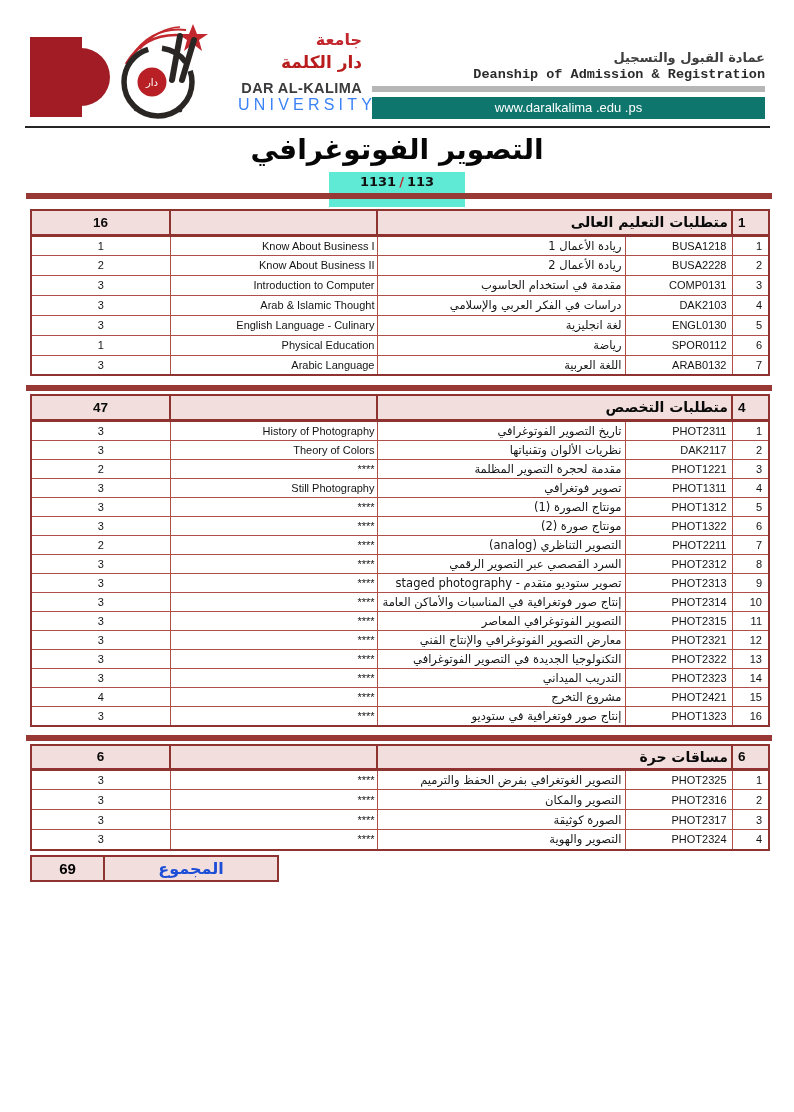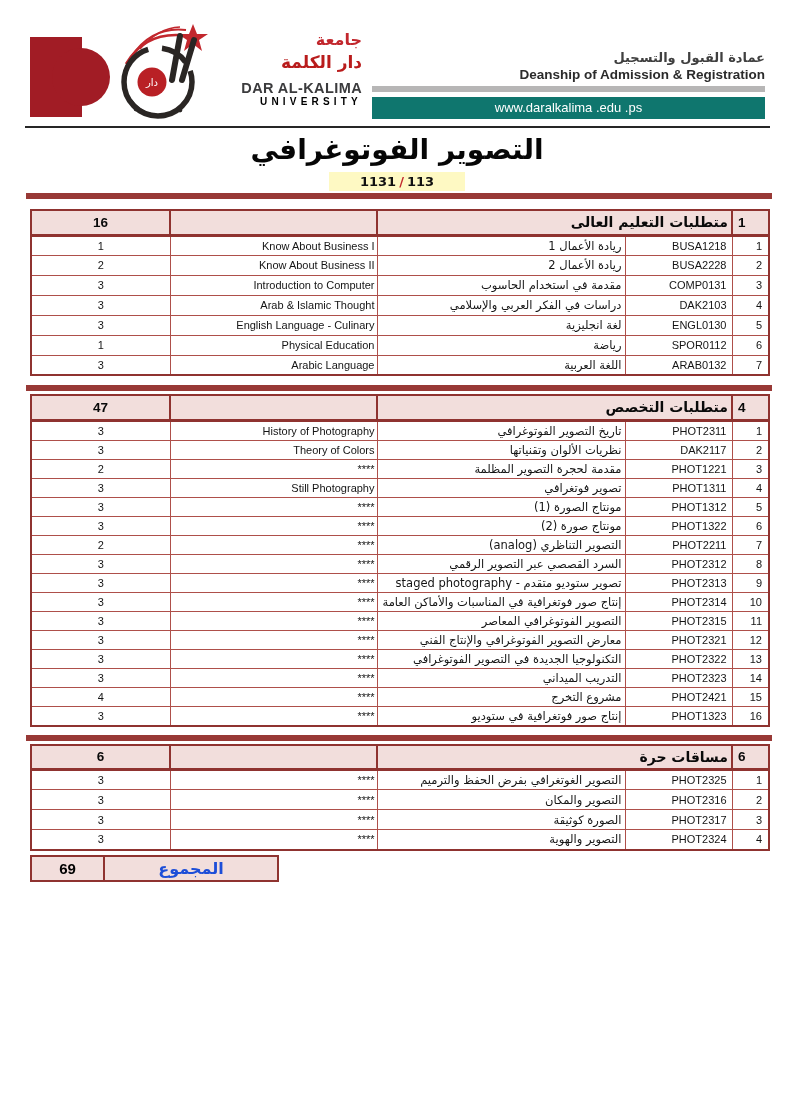--- a/index.html
+++ b/index.html
@@ -9,36 +9,36 @@
 
   
   .logo-rect { position:absolute; left:30px; top:37px; width:52px; height:80px; background:#A11C25; }
   .logo-bulge { position:absolute; left:52px; top:48px; width:58px; height:58px; border-radius:50%; background:#A11C25; }
   .logo-svg { position:absolute; left:96px; top:22px; width:138px; height:104px; }
   .uni-text { position:absolute; left:238px; top:31px; width:124px; text-align:right; }
   .uni-ar-small { color:#C2272D; font-size:16px; font-weight:bold; line-height:18px; }
   .uni-ar-large { color:#b91c1c; font-size:17px; font-weight:bold; line-height:27px; }
   .uni-en-1 { color:#3B3B3D; font-size:14.5px; font-weight:bold; letter-spacing:0.4px;
               font-family:"Liberation Sans", sans-serif; margin-top:4px; }
-  .uni-en-2 { color:#000000; font-size:10px; font-weight:bold; letter-spacing:4.2px;
+  .uni-en-2 { color:#3b82f6; font-size:16px; font-weight:normal; letter-spacing:4.2px;
               font-family:"Liberation Sans", sans-serif; }
   .deanship-ar { position:absolute; right:29px; top:50px; color:#404040; font-size:13px; font-weight:bold; text-align:right; }
   .deanship-en { position:absolute; right:29px; top:67px; color:#2B2B2B; font-size:13.5px; font-weight:bold;
-                 font-family:Liberation Sans, sans-serif; text-align:right; }
+                 font-family:Liberation Mono, monospace; text-align:right; }
   .gray-bar { position:absolute; left:372px; right:29px; top:86px; height:6px; background:#B7B6B6; }
   .url-bar  { position:absolute; left:372px; right:29px; top:97px; height:22px; background:#0f766e;
               color:#fff; font-size:13px; text-align:center; line-height:22px;
               font-family:"Liberation Sans", sans-serif; }
   .header-rule { position:absolute; left:25px; right:24px; top:126px; height:2px; background:#262626; }
 
   
   .page-title { position:absolute; left:0; right:0; top:133px; text-align:center;
                 font-size:28px; font-weight:bold; color:#060606; }
-  .code-strip { position:absolute; left:50%; transform:translateX(-50%); top:172px; width:136px; height:19px;
-                background:#fef9c3; text-align:center; font-size:13px; font-weight:bold; line-height:19px;
+  .code-strip { position:absolute; left:50%; transform:translateX(-50%); top:172px; width:136px; height:35px;
+                background:#5eead4; text-align:center; font-size:13px; font-weight:bold; line-height:19px;
                 direction:ltr; color:#111; }
   .code-strip .slash { color:#C2272D; padding:0 3px; }
 
   
   .content { position:absolute; left:30px; top:193px; width:738px; }
   .red-bar { height:6px; background:#983936; margin-left:-4px; width:746px; }
   .red-bar.b1 { margin-bottom:10px; }
   .red-bar.b2 { margin-top:9px; margin-bottom:3px; }
   .red-bar.b3 { margin-top:8px; margin-bottom:3px; }
 

